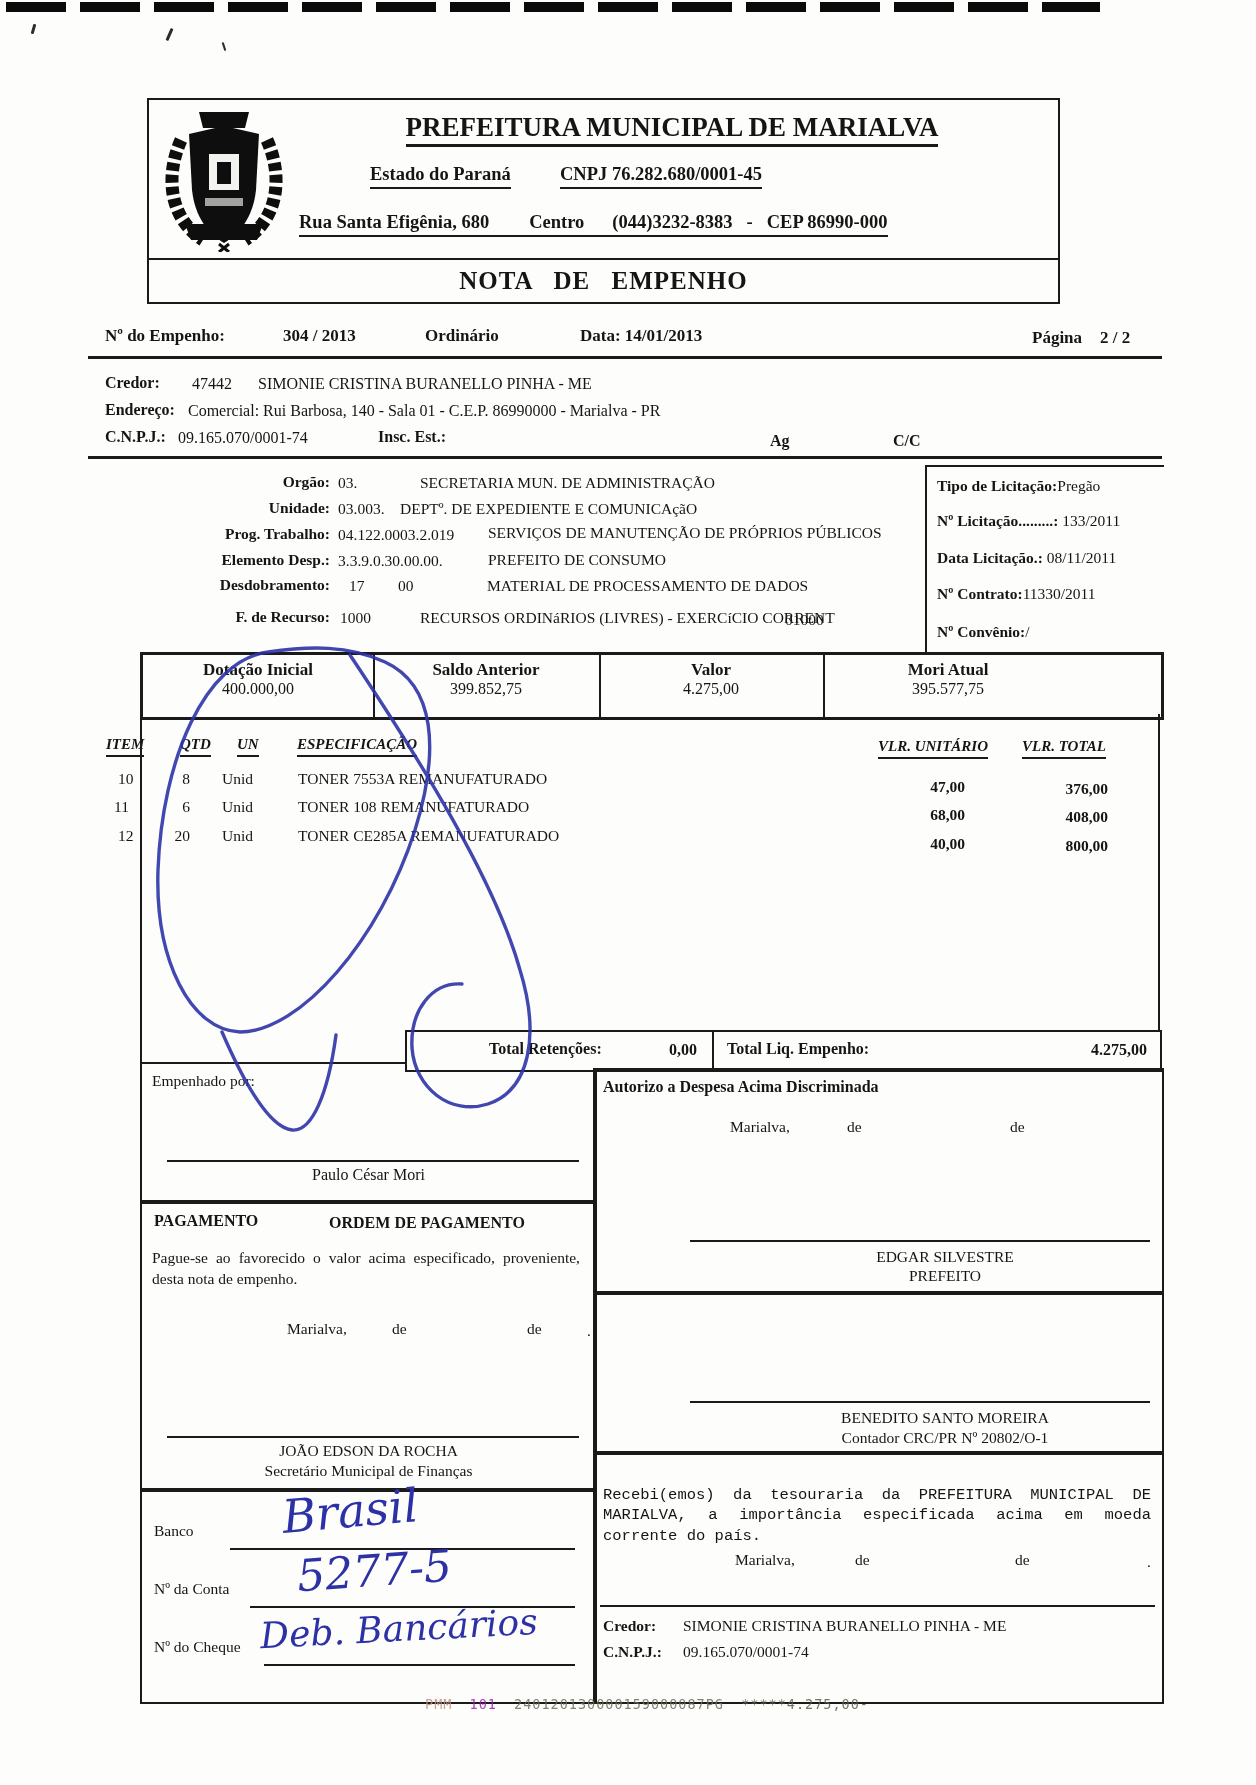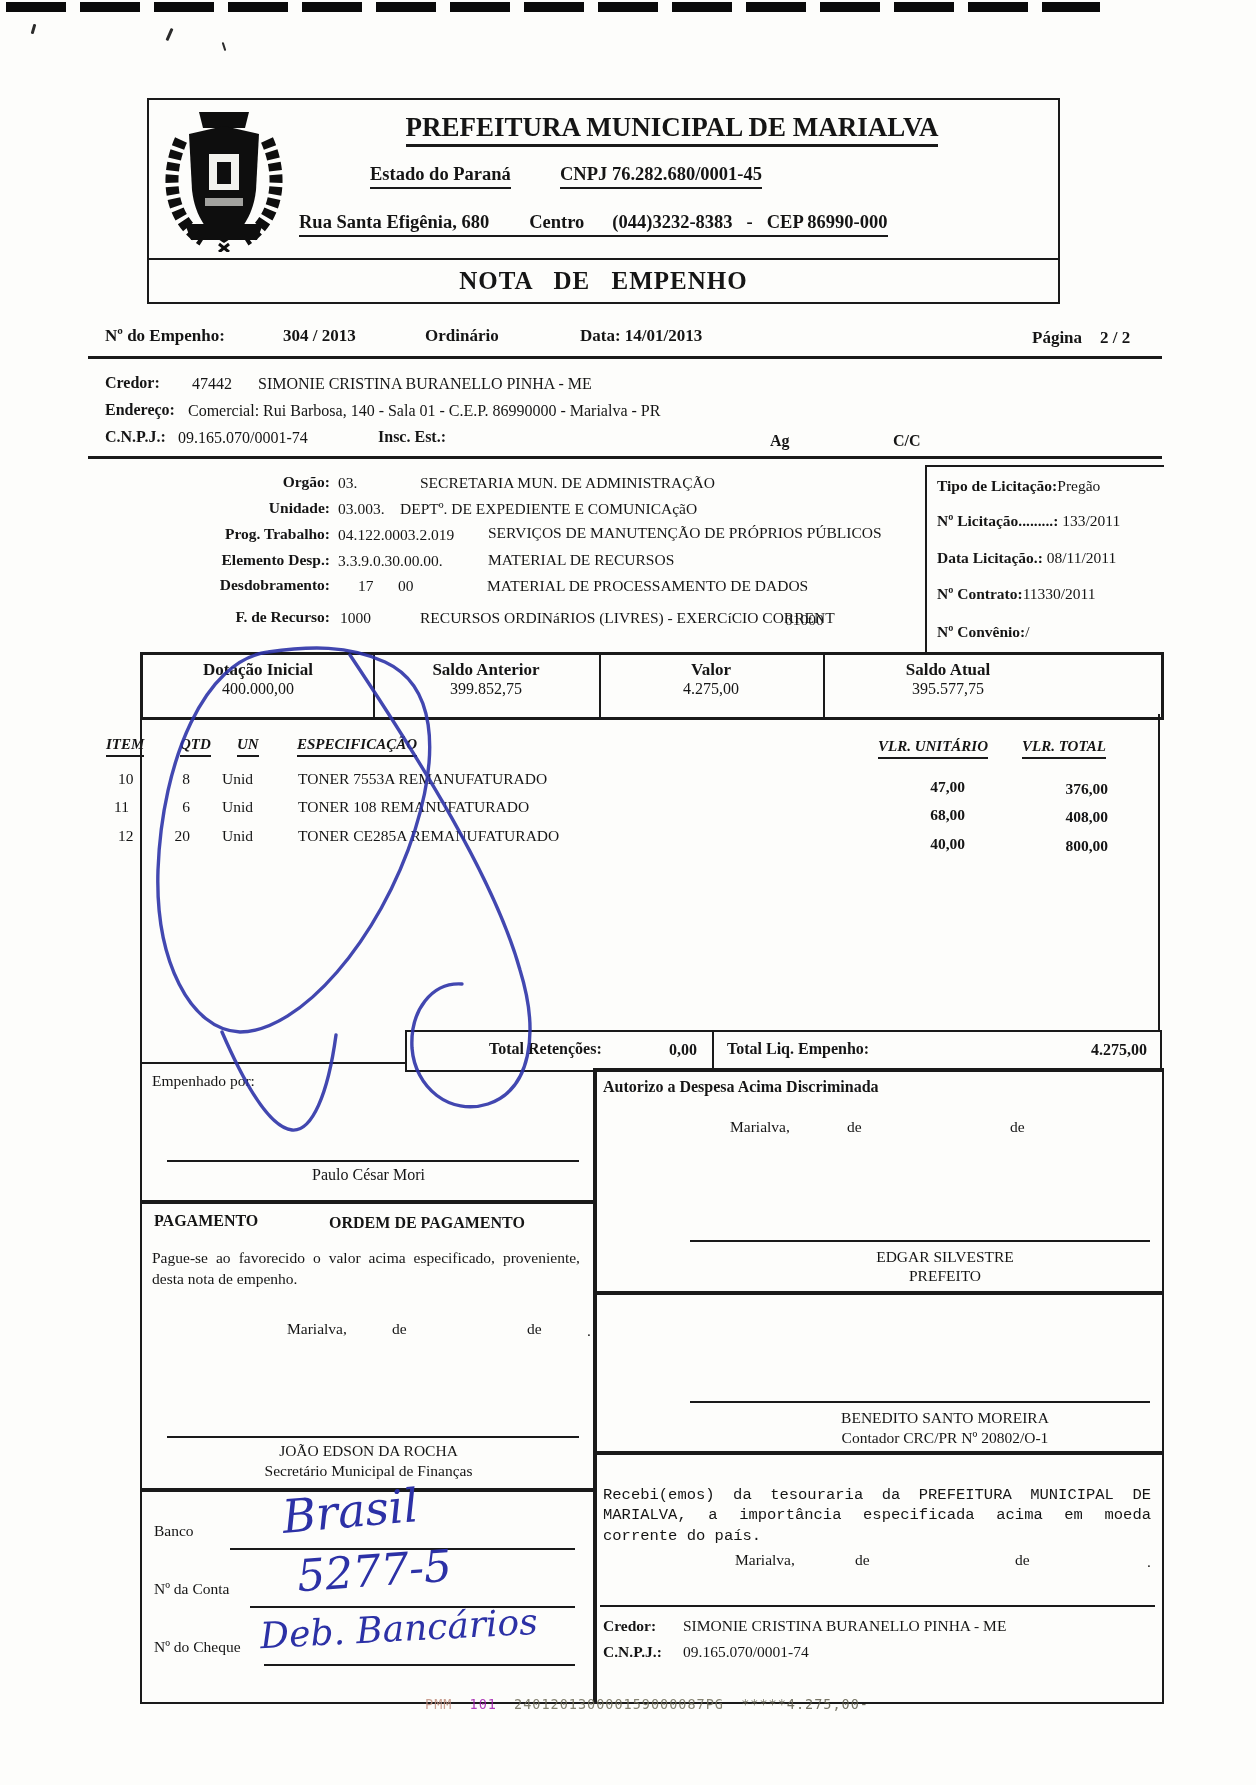--- a/index.html
+++ b/index.html
@@ -97,24 +97,24 @@
   <span class="abs b rt f15" style="left:140px;top:499px;width:190px;">Unidade:</span>
   <span class="abs f15" style="left:338px;top:500px;">03.003.</span>
   <span class="abs f15" style="left:400px;top:500px;">DEPTº. DE EXPEDIENTE E COMUNICAçãO</span>
 
   <span class="abs b rt f15" style="left:140px;top:525px;width:190px;">Prog. Trabalho:</span>
   <span class="abs f15" style="left:338px;top:526px;">04.122.0003.2.019</span>
   <span class="abs f15" style="left:488px;top:524px;">SERVIÇOS DE MANUTENÇÃO DE PRÓPRIOS PÚBLICOS</span>
 
   <span class="abs b rt f15" style="left:140px;top:551px;width:190px;">Elemento Desp.:</span>
   <span class="abs f15" style="left:338px;top:552px;">3.3.9.0.30.00.00.</span>
-  <span class="abs f15" style="left:488px;top:551px;">MATERIAL DE RECURSOS</span>
+  <span class="abs f15" style="left:488px;top:551px;">PREFEITO DE CONSUMO</span>
 
   <span class="abs b rt f15" style="left:140px;top:576px;width:190px;">Desdobramento:</span>
-  <span class="abs f15" style="left:358px;top:577px;">17</span>
+  <span class="abs f15" style="left:349px;top:577px;">17</span>
   <span class="abs f15" style="left:398px;top:577px;">00</span>
   <span class="abs f15" style="left:445px;top:577px;margin-left:42px;">MATERIAL DE PROCESSAMENTO DE DADOS</span>
 
   <span class="abs b rt f15" style="left:140px;top:608px;width:190px;">F. de Recurso:</span>
   <span class="abs f15" style="left:340px;top:609px;">1000</span>
   <span class="abs f15" style="left:420px;top:609px;">RECURSOS ORDINáRIOS (LIVRES) - EXERCíCIO CORRENT</span>
   <span class="abs f15" style="left:785px;top:611px;">01000</span>
 
   <div class="abs" style="left:925px;top:465px;width:237px;height:187px;border-left:2px solid #1a1a1a;border-top:2px solid #1a1a1a;">
     <div class="abs" style="left:10px;top:10px;font-size:15.5px;">
@@ -144,21 +144,21 @@
     </div>
     <div class="abs ctr" style="left:230px;top:5px;width:226px;">
       <div class="b f17">Saldo Anterior</div>
       <div class="f16">399.852,75</div>
     </div>
     <div class="abs ctr" style="left:456px;top:5px;width:224px;">
       <div class="b f17">Valor</div>
       <div class="f16">4.275,00</div>
     </div>
     <div class="abs ctr" style="left:680px;top:5px;width:250px;">
-      <div class="b f17">Saldo Atual</div>
+      <div class="b f17">Mori Atual</div>
       <div class="f16">395.577,75</div>
     </div>
   </div>
 
   <span class="abs b i u" style="left:106px;top:736px;font-size:15px;">ITEM</span>
   <span class="abs b i u" style="left:180px;top:736px;font-size:15px;">QTD</span>
   <span class="abs b i u" style="left:237px;top:736px;font-size:15px;">UN</span>
   <span class="abs b i u" style="left:297px;top:736px;font-size:15px;">ESPECIFICAÇÃO</span>
   <span class="abs b i u" style="left:878px;top:738px;font-size:15px;">VLR. UNITÁRIO</span>
   <span class="abs b i u" style="left:1022px;top:738px;font-size:15px;">VLR. TOTAL</span>

